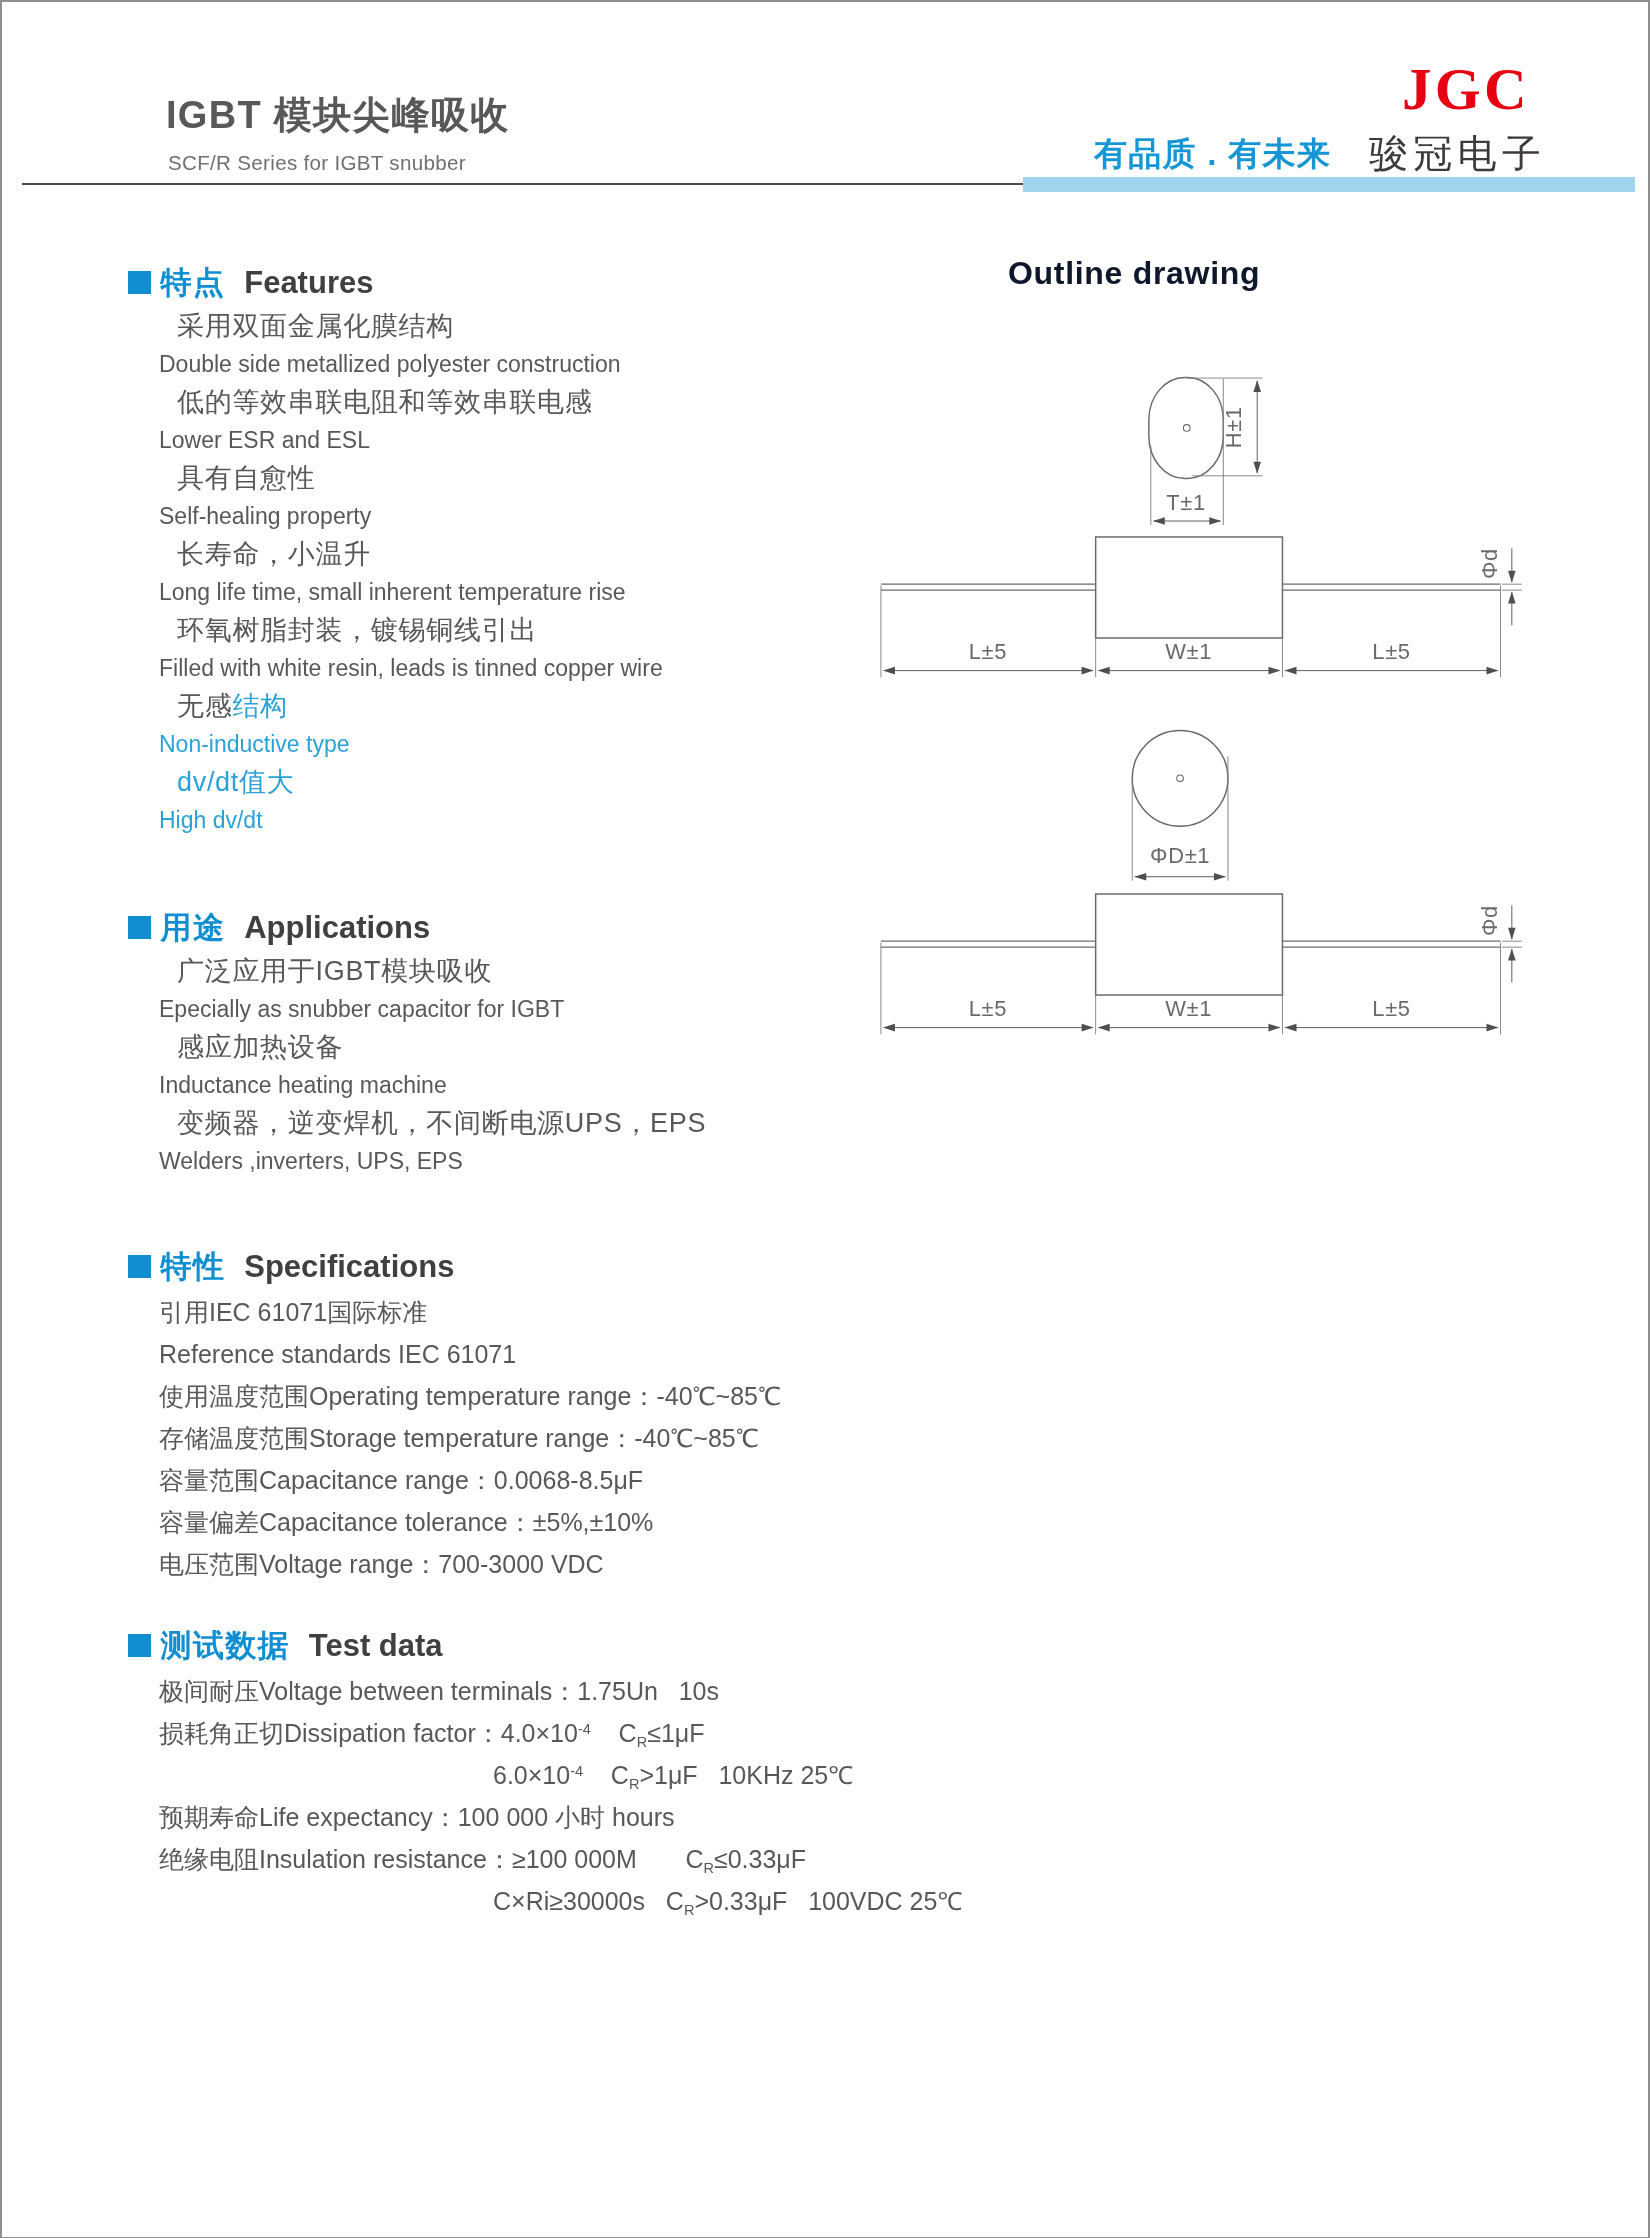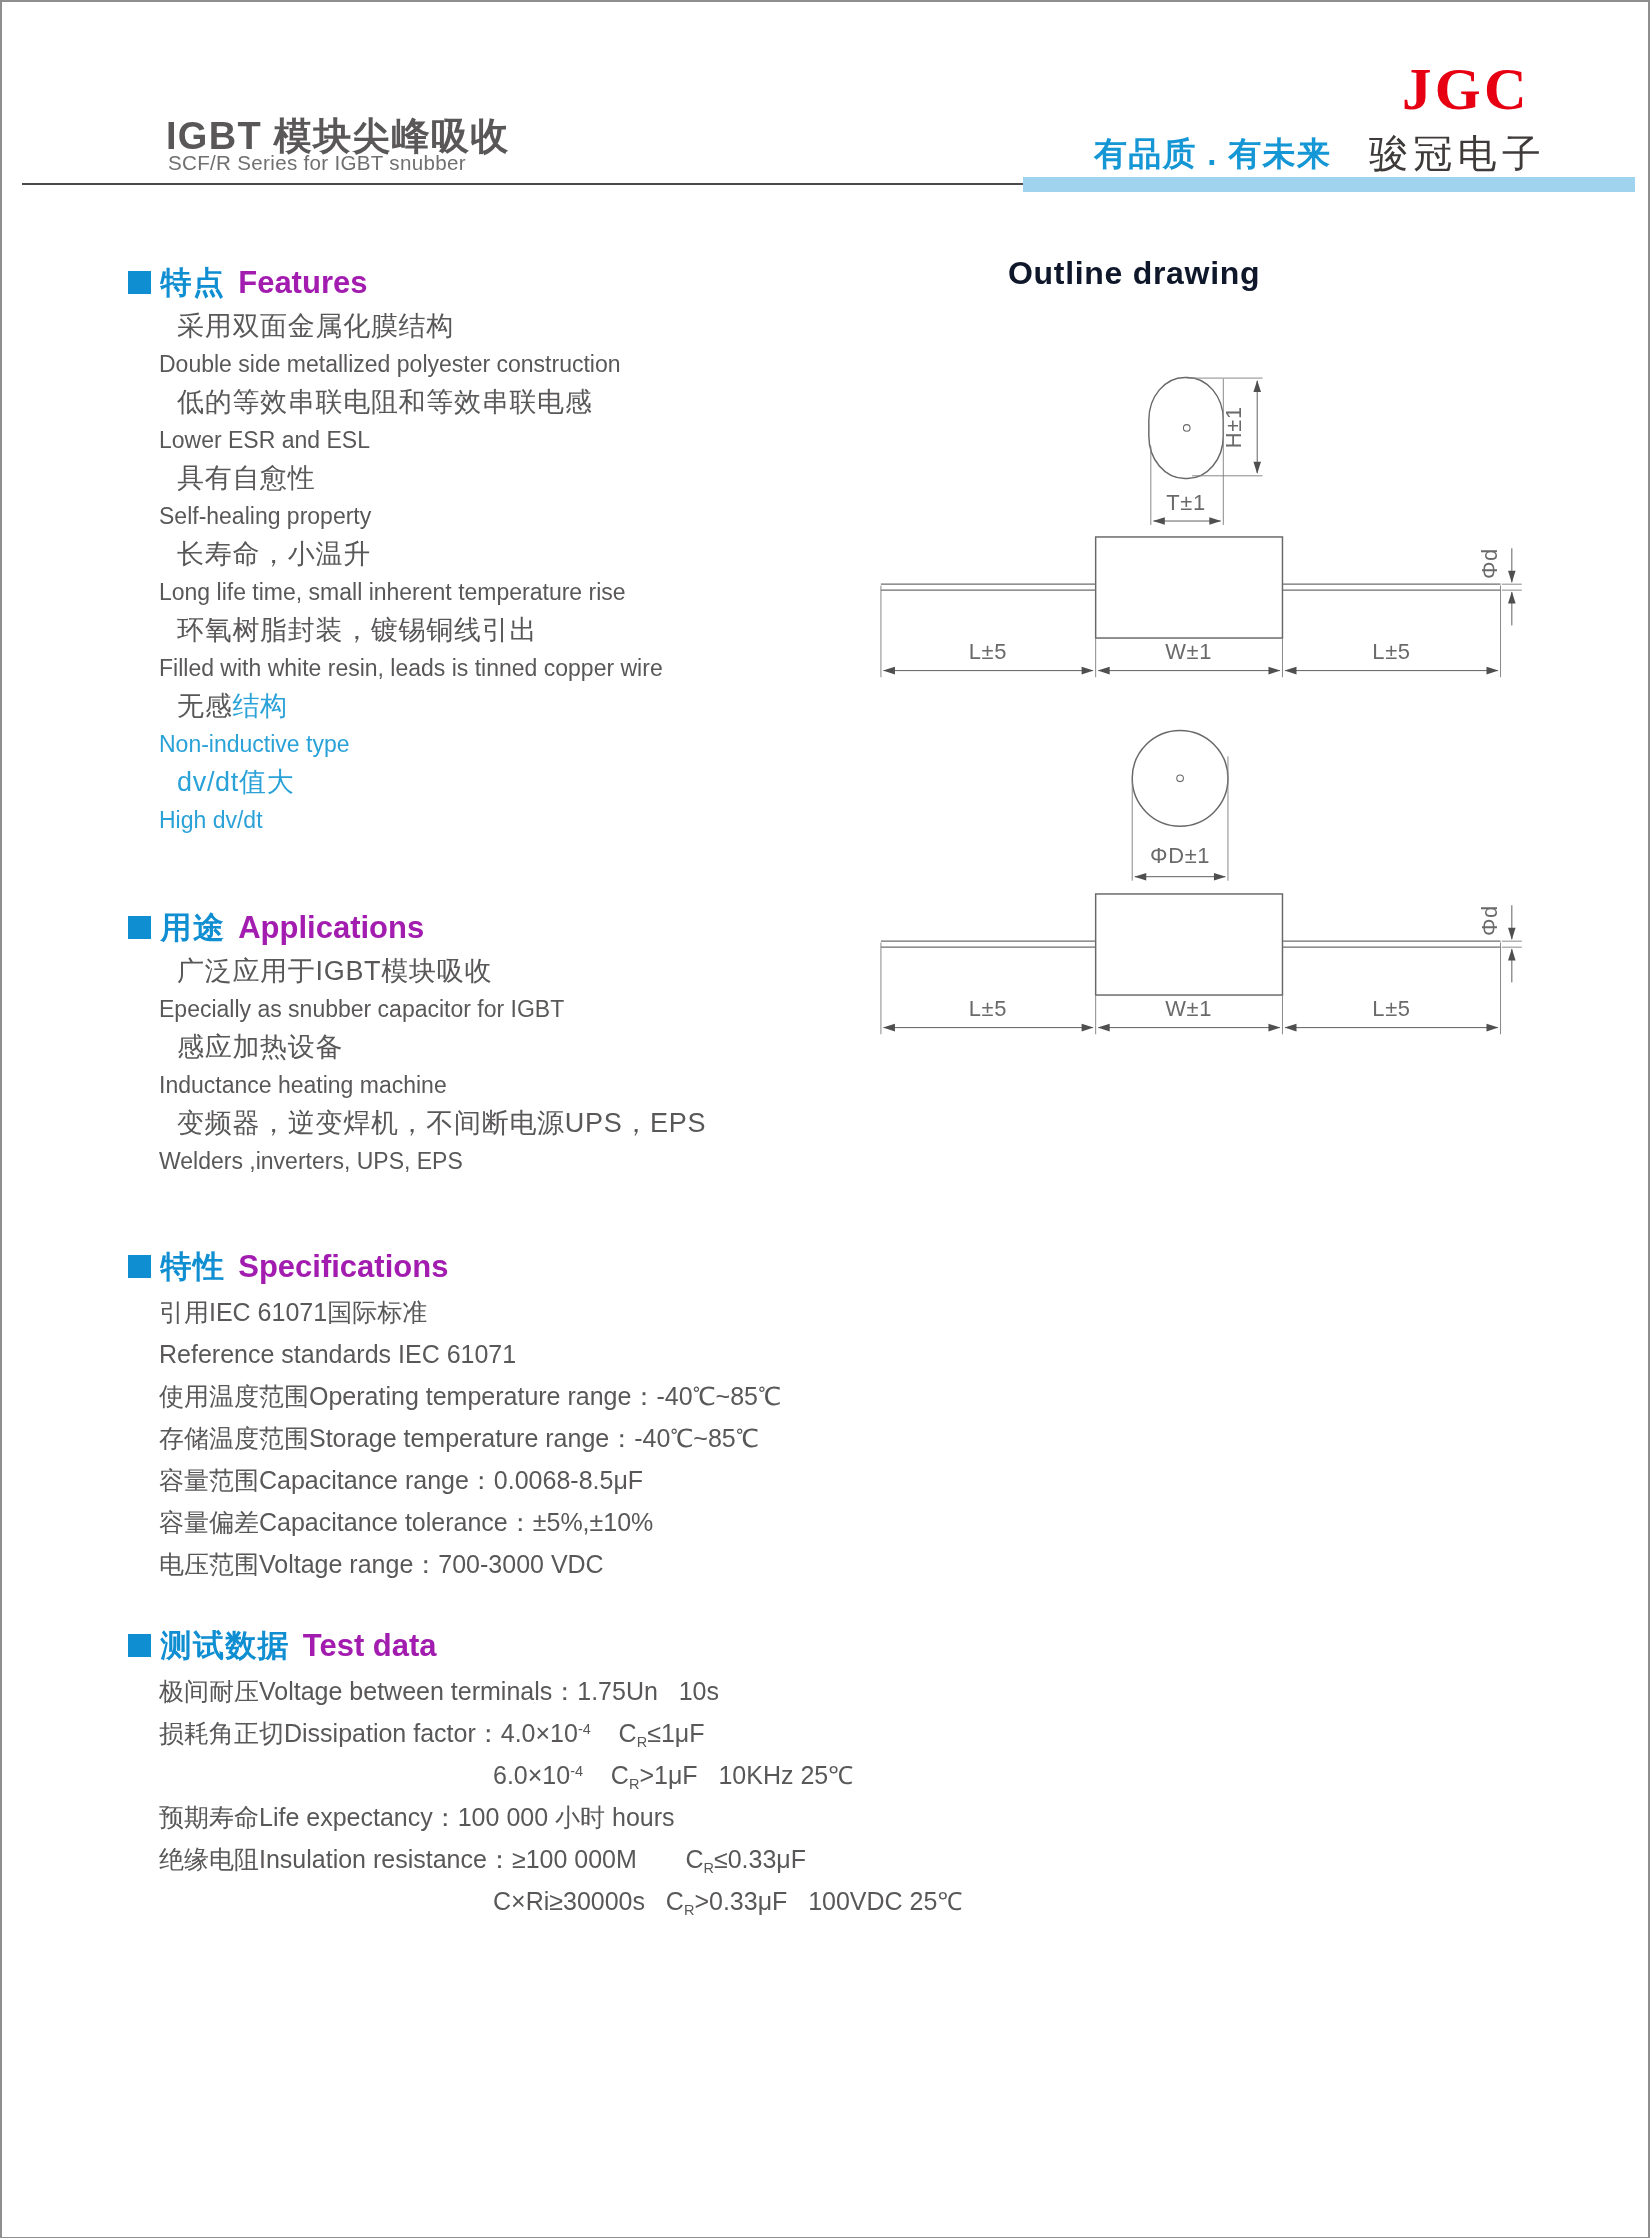--- a/index.html
+++ b/index.html
@@ -7,21 +7,21 @@
     position:relative;
     width:1650px;height:2239px;
     background:#ffffff;
     border:2px solid #8e8e8e;
     box-sizing:border-box;
     font-family:"Liberation Sans", sans-serif;
     overflow:hidden;
   }
   
   .page-title{
-    position:absolute;left:164px;top:109px;
+    position:absolute;left:164px;top:88px;
     font-size:38px;font-weight:bold;color:#595757;letter-spacing:1.3px;
   }
   .page-subtitle{
     position:absolute;left:166px;top:149px;
     font-size:20.6px;color:#717071;letter-spacing:0.3px;
   }
   .brand-logo{
     position:absolute;left:1400px;top:53px;
     font-family:"Liberation Serif", serif;
     font-size:59px;font-weight:bold;color:#e60012;letter-spacing:3.3px;
@@ -38,21 +38,21 @@
     position:absolute;left:20px;top:181px;width:1001px;height:2px;background:#4a4a4a;
   }
   .header-accent-bar{
     position:absolute;left:1021px;top:175px;width:612px;height:14.6px;background:#9fd3ee;
   }
   
   .section{position:absolute;left:126px;}
   .sec-header{display:flex;align-items:center;gap:10px;height:35px;}
   .sec-sq{width:22.6px;height:22.6px;background:#0f8ed2;flex:0 0 auto;}
   .sec-cn{font-size:31px;font-weight:bold;color:#0f8ed2;letter-spacing:1.3px;}
-  .sec-en{font-size:31px;font-weight:bold;color:#a21caf;margin-left:3px;}
+  .sec-en{font-size:31px;font-weight:bold;color:#404040;margin-left:9px;}
   .lines{margin:6.6px 0 0 31px;color:#595757;}
   .lines .line{white-space:pre-wrap;}
   .rh57 .line{height:38px;line-height:38px;}
   .rh63 .line{height:42px;line-height:42px;}
   .line.cn{font-size:27px;letter-spacing:0.7px;margin-left:18px;}
   .line.en{font-size:23px;}
   .line.mix{font-size:25px;}
   .line .tb{color:#2aa2d8;}
   .line.indent{padding-left:334px;}
   sub{font-size:58%;vertical-align:baseline;position:relative;top:0.35em;}

